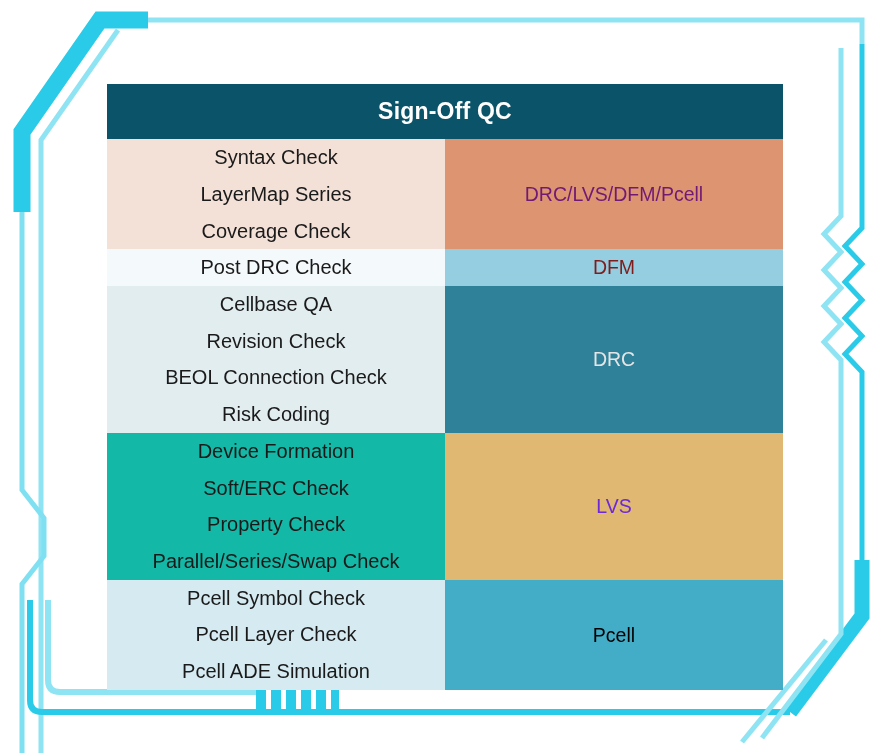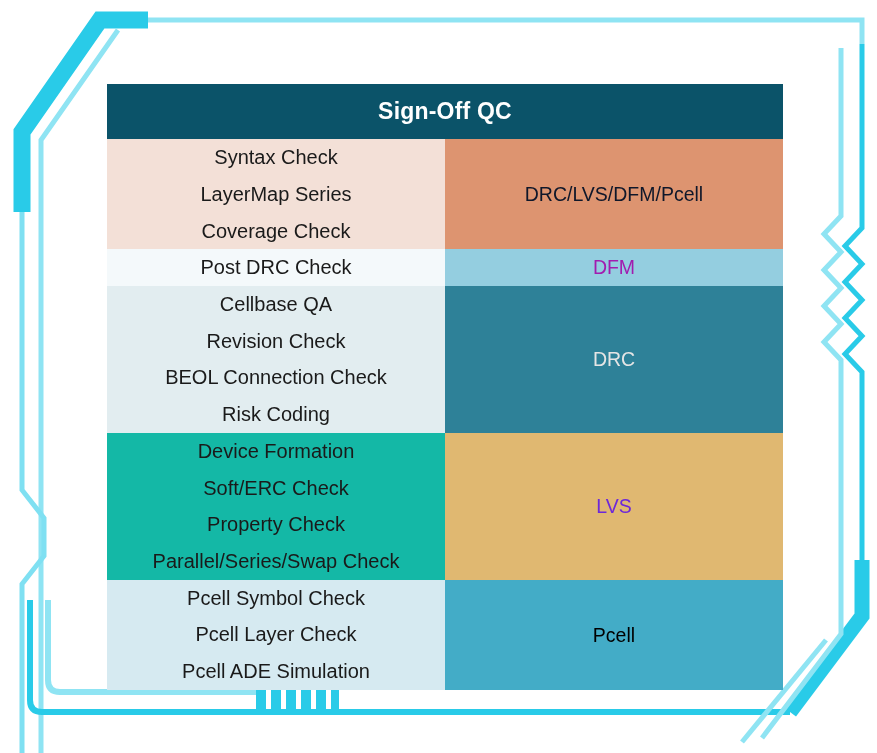--- a/index.html
+++ b/index.html
@@ -62,22 +62,22 @@
     font-size: 19.5px;
     line-height: 1.15;
   }
   
   .grp-drclvsdfmpcell .item-cell { background: #f3e0d7; }
   .grp-dfm           .item-cell { background: #f4f9fb; }
   .grp-drc           .item-cell { background: #e2edf0; }
   .grp-lvs           .item-cell { background: #14b8a6; }
   .grp-pcell         .item-cell { background: #d6eaf1; }
   
-  .cat-drclvsdfmpcell { background: #dd9470; color: #0f172a; }
-  .cat-dfm            { background: #94cee0; color: #a21caf; }
+  .cat-drclvsdfmpcell { background: #dd9470; color: #701a75; }
+  .cat-dfm            { background: #94cee0; color: #7f1d1d; }
   .cat-drc            { background: #2e8198; color: #e5e5e5; }
   .cat-lvs            { background: #e0b871; color: #6d28d9; }
   .cat-pcell          { background: #43acc7; color: #000000; }
 
   .col-items { width: 457px; }
   .col-cat   { width: 219px; }
 </style>
 </head>
 <body>
 

